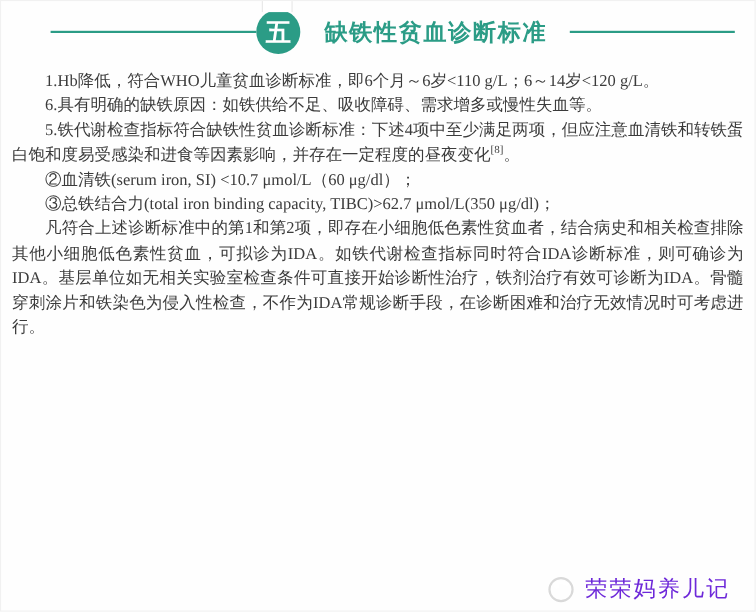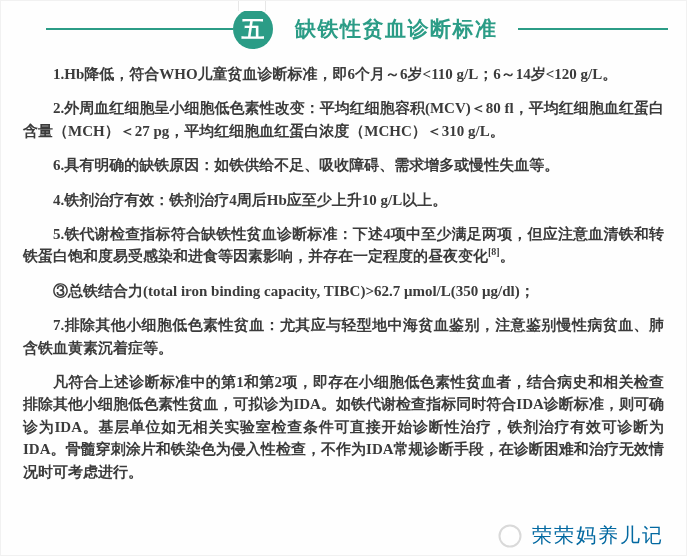--- a/index.html
+++ b/index.html
@@ -50,53 +50,51 @@
     margin:0 20px 0 22px;
     white-space:nowrap;
     font-family:"Liberation Sans","DejaVu Sans",sans-serif;
   }
   .doc {
     margin:14px 10px 0 10px;
     font-size:15px;
     line-height:22.4px;
     text-align:justify;
   }
-  .para { margin:12px; text-indent:2em;font-weight:bold; }
+  .para { margin:0; text-indent:2em; }
   .para sup { font-size:10px; line-height:0; }
   .watermark {
     position:absolute;
     right:22px; bottom:6px;
     display:flex; align-items:center; gap:9px;
-    color:#0369a1;
+    color:#6d28d9;
     font-size:20px;
     letter-spacing:2px;
     white-space:nowrap;
     text-align:right;
   }
   .watermark svg { display:block; }
 </style>
 </head>
 <body>
 
 <div class="header">
   <div class="notch"></div>
   <div class="rule rule-left"></div>
   <div class="badge">五</div>
   <div class="title">缺铁性贫血诊断标准</div>
   <div class="rule rule-right"></div>
 </div>
 
 <div class="doc">
     <p class="para">1.Hb降低，符合WHO儿童贫血诊断标准，即6个月～6岁&lt;110 g/L；6～14岁&lt;120 g/L。</p>
-    <p class="para">2.外周血红细胞呈小细胞低色素性改变：平均红细胞容积(MCV)＜80 fl，平均红细胞血红蛋白含量（MCH）＜27 pg，平均红细胞血红蛋白浓度（MCHC）＜310 g/L。</p>
     <p class="para">6.具有明确的缺铁原因：如铁供给不足、吸收障碍、需求增多或慢性失血等。</p>
-    <p class="para">4.铁剂治疗有效：铁剂治疗4周后Hb应至少上升10 g/L以上。</p>
     <p class="para">5.铁代谢检查指标符合缺铁性贫血诊断标准：下述4项中至少满足两项，但应注意血清铁和转铁蛋白饱和度易受感染和进食等因素影响，并存在一定程度的昼夜变化<sup>[8]</sup>。</p>
+    <p class="para">②血清铁(serum iron, SI) &lt;10.7 μmol/L（60 μg/dl）；</p>
     <p class="para">③总铁结合力(total iron binding capacity, TIBC)&gt;62.7 μmol/L(350 μg/dl)；</p>
-    <p class="para">7.排除其他小细胞低色素性贫血：尤其应与轻型地中海贫血鉴别，注意鉴别慢性病贫血、肺含铁血黄素沉着症等。</p>
     <p class="para">凡符合上述诊断标准中的第1和第2项，即存在小细胞低色素性贫血者，结合病史和相关检查排除其他小细胞低色素性贫血，可拟诊为IDA。如铁代谢检查指标同时符合IDA诊断标准，则可确诊为IDA。基层单位如无相关实验室检查条件可直接开始诊断性治疗，铁剂治疗有效可诊断为IDA。骨髓穿刺涂片和铁染色为侵入性检查，不作为IDA常规诊断手段，在诊断困难和治疗无效情况时可考虑进行。</p>
   </div>
 
 <div class="watermark">
   <span>
     <svg width="26" height="26" viewBox="0 0 26 26">
       <circle cx="13" cy="13" r="10.5" fill="none" stroke="#d9d9d9" stroke-width="2"></circle>
       <path d="M 6 9 Q 13 4 20 9" fill="none" stroke="#ffffff" stroke-width="3"></path>
       <circle cx="9" cy="10" r="2.2" fill="#ffffff"></circle>
     </svg>

